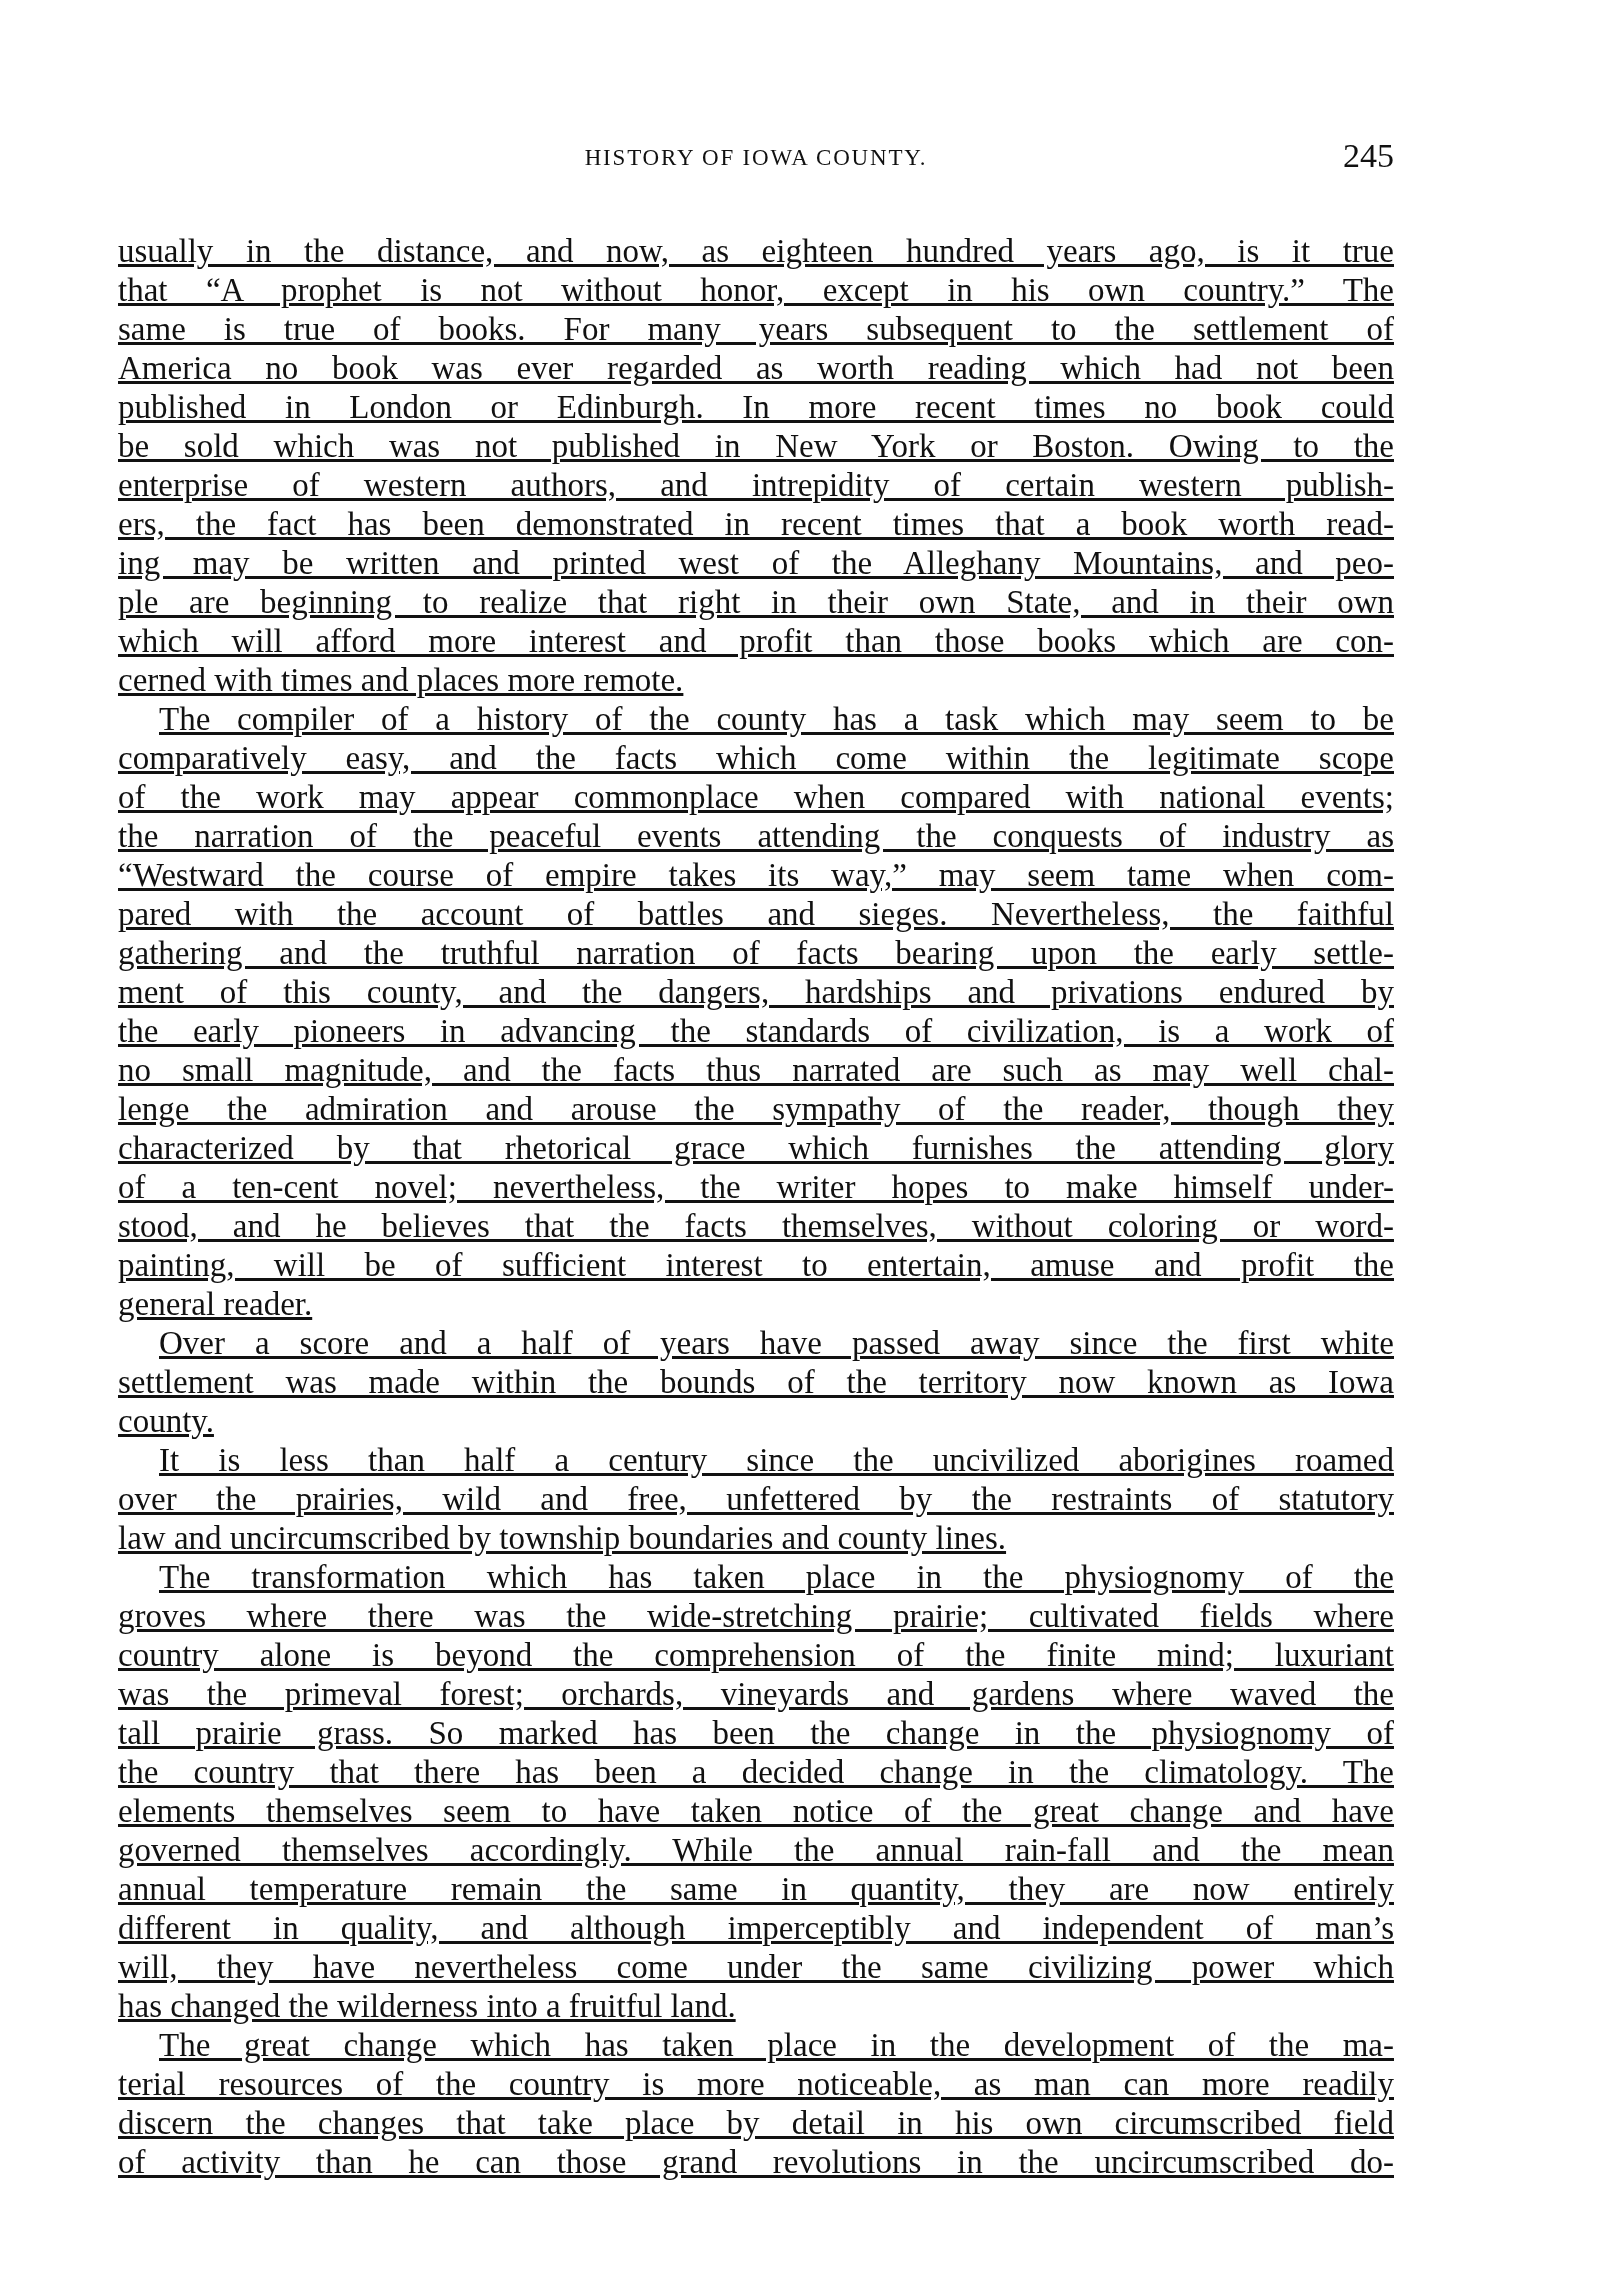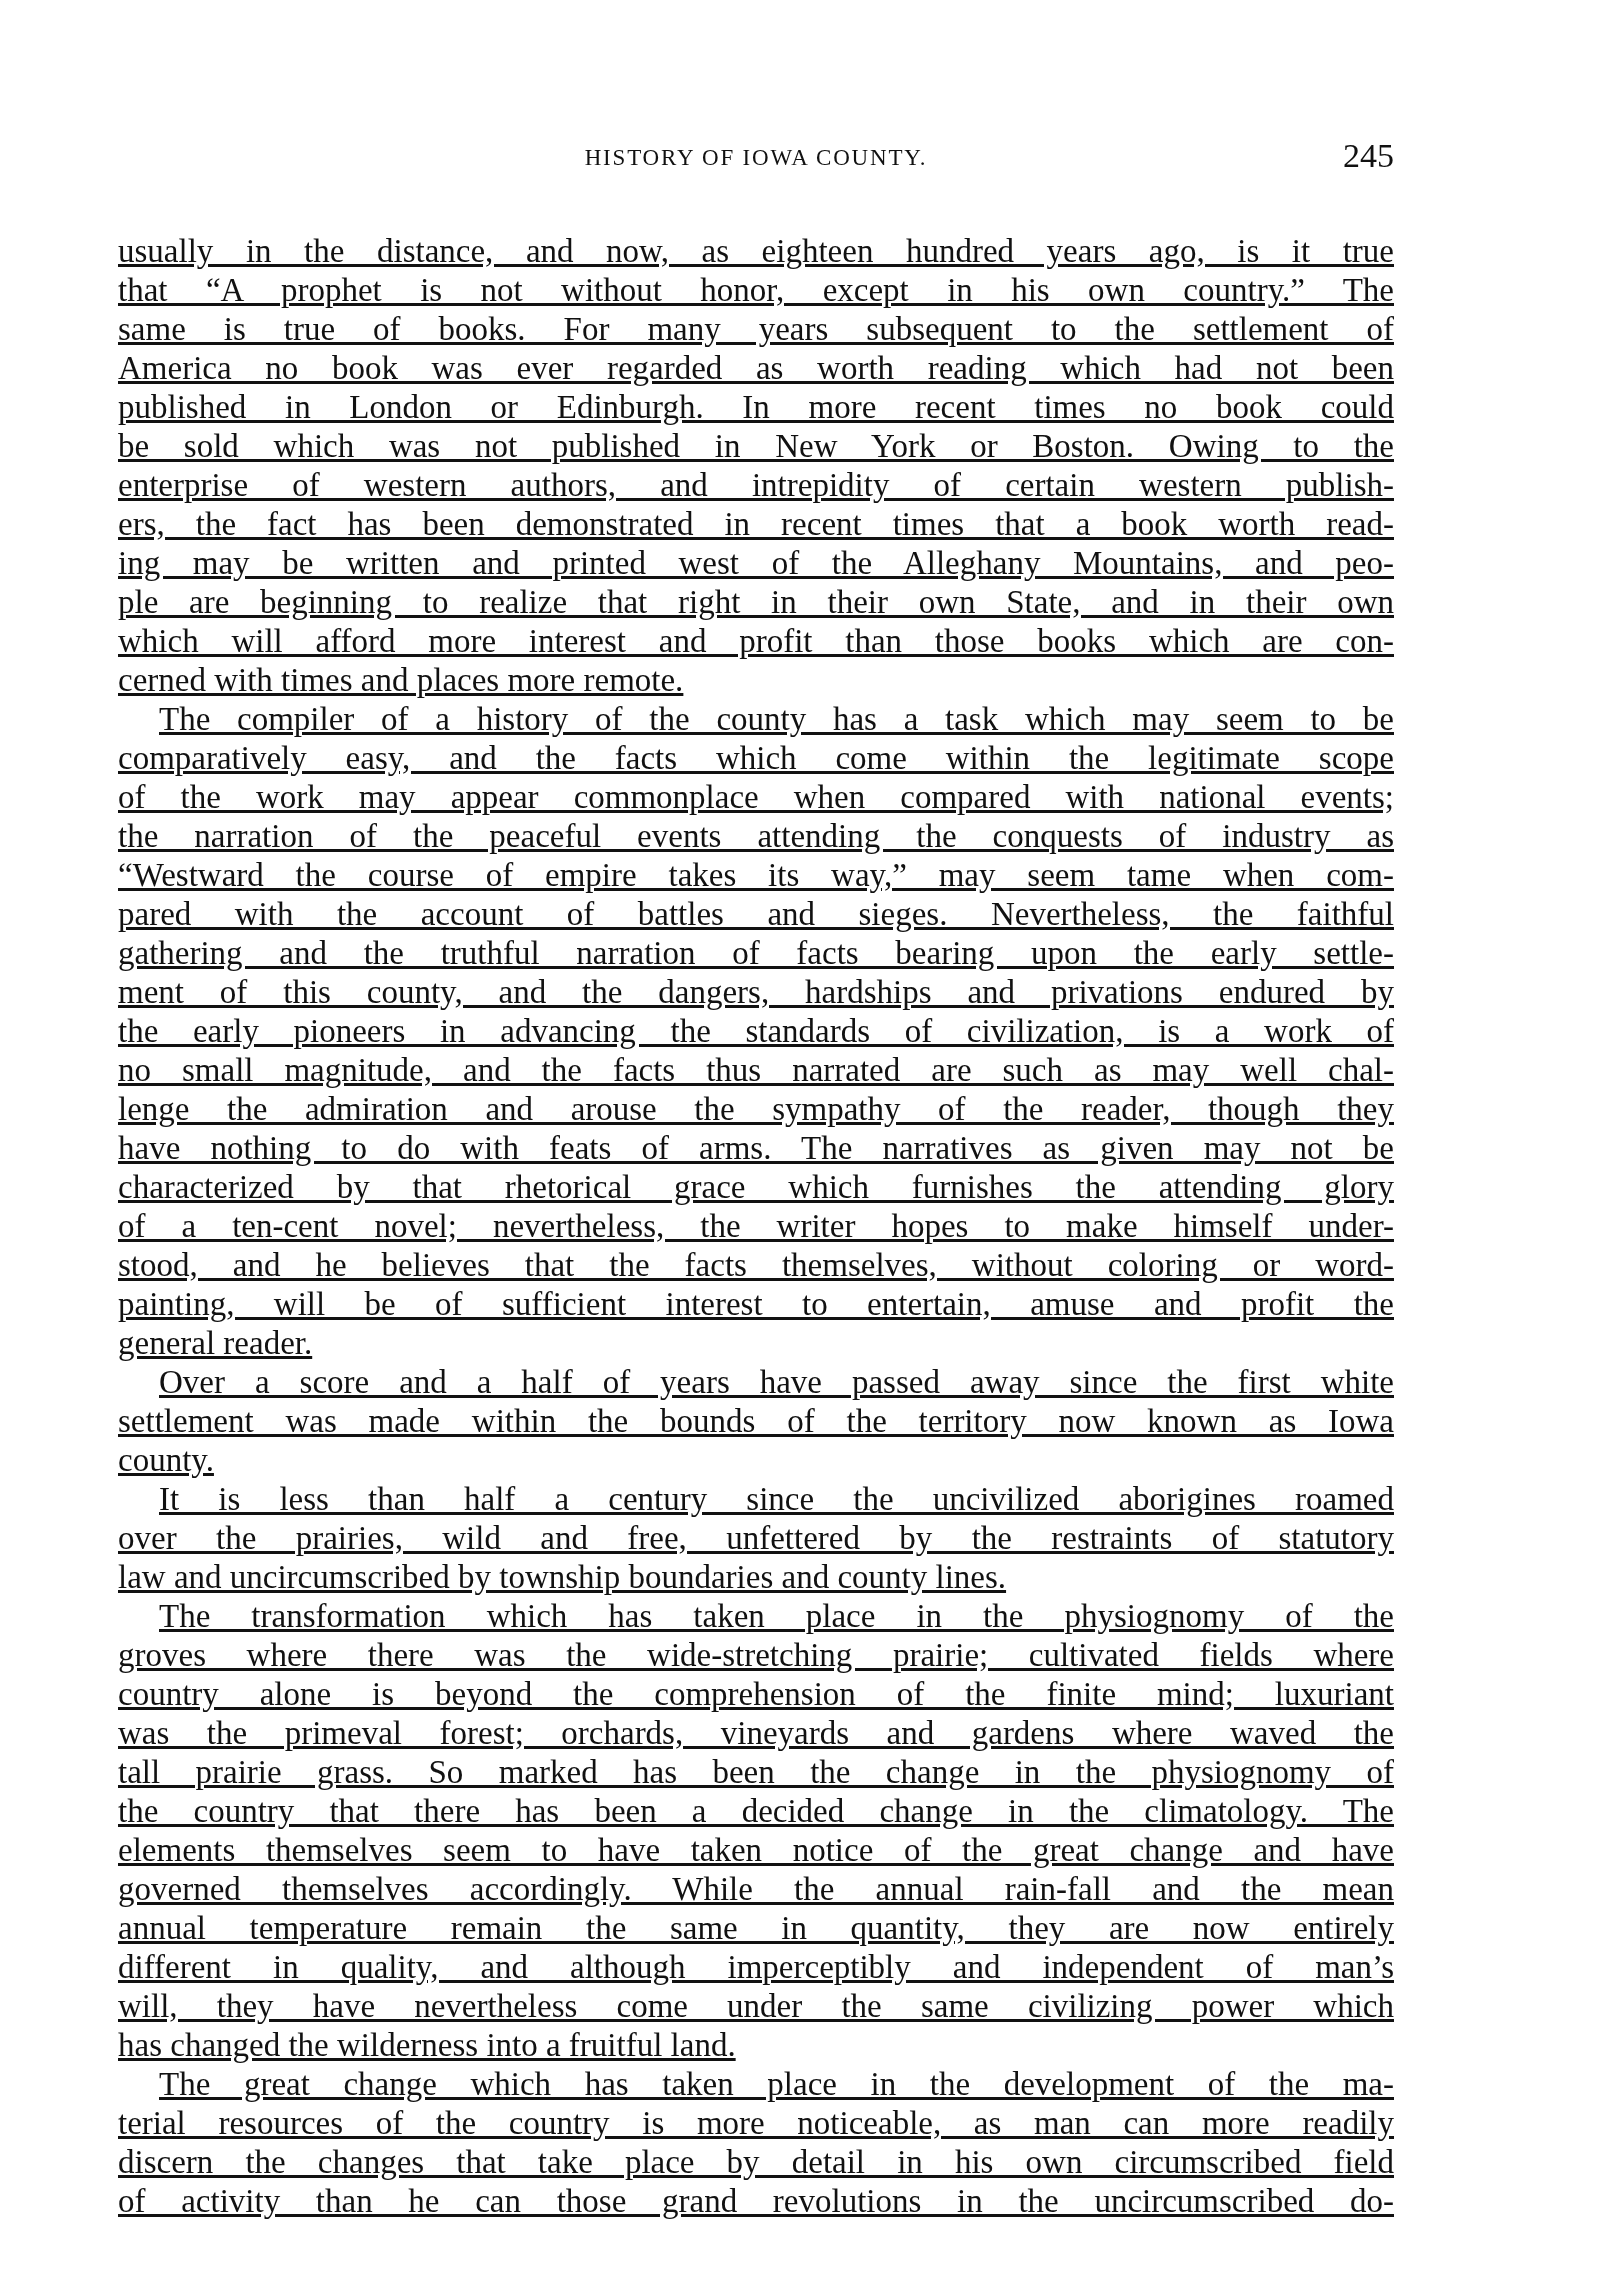--- a/index.html
+++ b/index.html
@@ -104,21 +104,20 @@
       <span class="line">comparatively easy, and the facts which come within the legitimate scope</span>
       <span class="line">of the work may appear commonplace when compared with national events;</span>
       <span class="line">the narration of the peaceful events attending the conquests of industry as</span>
       <span class="line">“Westward the course of empire takes its way,” may seem tame when com-</span>
       <span class="line">pared with the account of battles and sieges. Nevertheless, the faithful</span>
       <span class="line">gathering and the truthful narration of facts bearing upon the early settle-</span>
       <span class="line">ment of this county, and the dangers, hardships and privations endured by</span>
       <span class="line">the early pioneers in advancing the standards of civilization, is a work of</span>
       <span class="line">no small magnitude, and the facts thus narrated are such as may well chal-</span>
       <span class="line">lenge the admiration and arouse the sympathy of the reader, though they</span>
-      <span class="line">have nothing to do with feats of arms. The narratives as given may not be</span>
       <span class="line">characterized by that rhetorical grace which furnishes the attending glory</span>
       <span class="line">of a ten-cent novel; nevertheless, the writer hopes to make himself under-</span>
       <span class="line">stood, and he believes that the facts themselves, without coloring or word-</span>
       <span class="line">painting, will be of sufficient interest to entertain, amuse and profit the</span>
       <span class="line last">general reader.</span>
     </div>
 
     <div>
       <span class="line indent">Over a score and a half of years have passed away since the first white</span>
       <span class="line">settlement was made within the bounds of the territory now known as Iowa</span>

